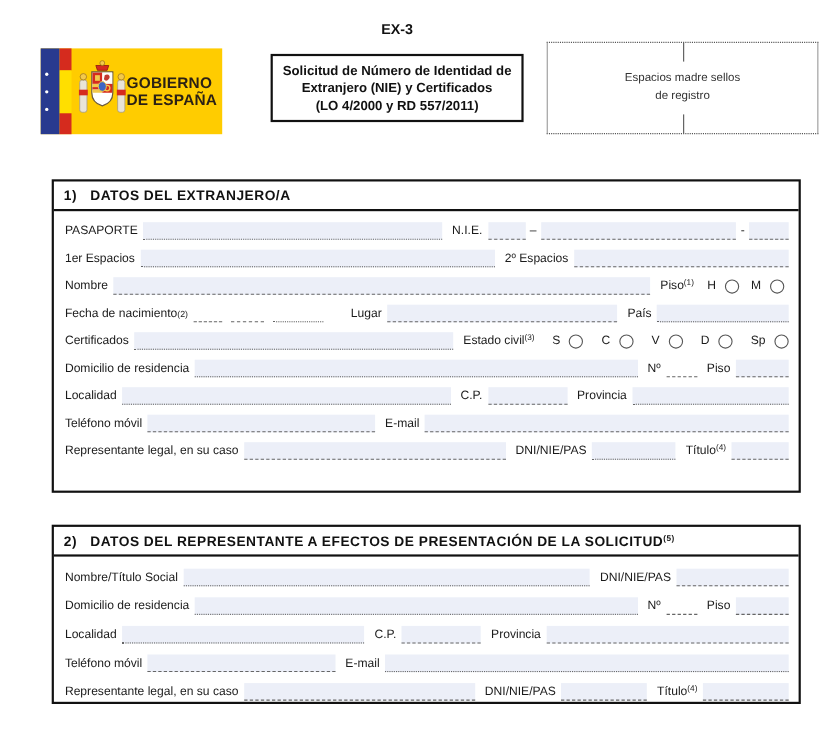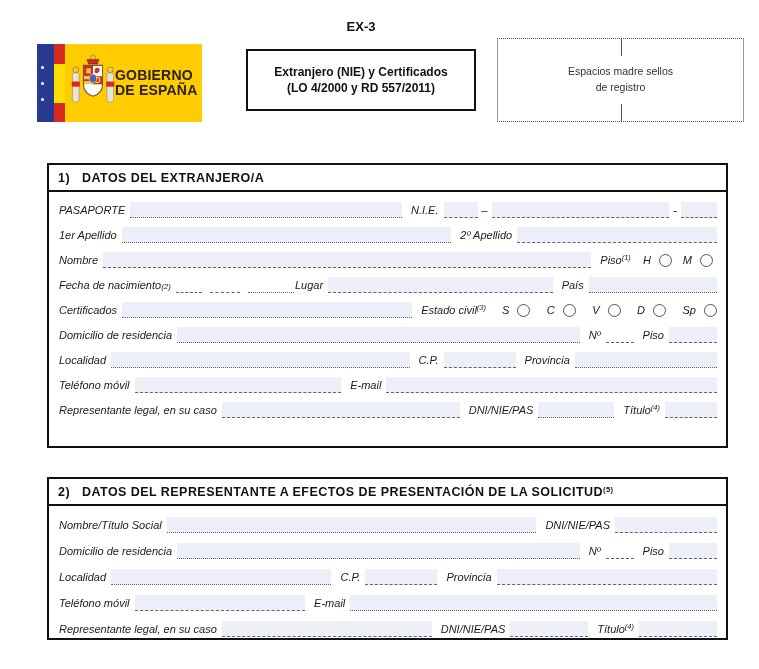--- a/index.html
+++ b/index.html
@@ -48,21 +48,21 @@
   
   .section { position:absolute; left:47px; width:681px; border:2px solid #111; background:#fff; }
   .sec1 { top:163px; height:285px; }
   .sec2 { top:477px; height:163px; }
   .sec-head {
     display:flex; align-items:center; height:27px; padding:0 9px;
     border-bottom:2px solid #111; font-weight:bold; font-size:12.5px;
     letter-spacing:0.45px; color:#111; white-space:nowrap;
   }
   .sec-head .num { margin-right:12px; }
-  .sec-body { padding:2px 0 4px;font-style:italic; }
+  .sec-body { padding:2px 0 4px; }
 
   .row { display:flex; align-items:flex-end; height:25px; padding:0 9px; }
   .sec2 .row { height:26px; }
   .lbl { font-size:11px; white-space:nowrap; padding:0 5px 3px 1px; color:#1b1b1b; }
   .dashsep { font-size:11px; padding:0 4px 3px; }
   .inp {
     display:inline-block; height:16px; background:#ECEFF8;
     border-bottom:1px dashed #666; margin-bottom:1px; min-width:20px;
   }
   .inp.plain { background:transparent; }
@@ -118,20 +118,21 @@
         <ellipse cx="30" cy="34" rx="5" ry="6" fill="#3f64c4" stroke="#f2c94c" stroke-width="1.2"></ellipse>
       </svg>
       <div class="logo-text">
         <div>GOBIERNO</div>
         <div>DE ESPAÑA</div>
       </div>
     </div>
   </div>
 
   <div class="title-box">
+    <div>Solicitud de Número de Identidad de</div>
     <div>Extranjero (NIE) y Certificados</div>
     <div>(LO 4/2000 y RD 557/2011)</div>
   </div>
 
   <div class="stamp-box">
     <span class="tick top"></span>
       <span class="tick bot"></span>
     <div>Espacios madre sellos</div>
     <div>de registro</div>
   </div>
@@ -148,42 +149,42 @@
         <span class="inp dot" style="flex:2.6"></span>
         <span class="lbl m8">N.I.E.</span>
         <span class="inp" style="width:34px"></span>
         <span class="dashsep">–</span>
         <span class="inp" style="flex:1.7"></span>
         <span class="dashsep">-</span>
         <span class="inp" style="width:36px"></span>
       </div>
 
       <div class="row">
-        <span class="lbl">1er Apellido</span>
+        <span class="lbl">1er Espacios</span>
         <span class="inp dot" style="flex:1.65"></span>
-        <span class="lbl m8">2º Apellido</span>
+        <span class="lbl m8">2º Espacios</span>
         <span class="inp" style="flex:1"></span>
       </div>
 
       <div class="row">
         <span class="lbl">Nombre</span>
         <span class="inp" style="flex:1"></span>
         <span class="lbl m8"><span>Piso</span><span class="sup">(1)</span></span>
         <span class="lbl" style="margin-left:6px">H</span>
         <span class="radio"></span>
         <span class="lbl" style="margin-left:10px">M</span>
         <span class="radio" style="margin-right:4px"></span>
       </div>
 
       <div class="row">
         <span class="lbl"><span>Fecha de nacimiento</span><span class="inlinenote">(2)</span></span>
         <span class="inp plain" style="width:26px"></span>
         <span class="inp plain m8" style="width:30px"></span>
         <span class="inp plain dot m8" style="width:46px"></span>
-        <span class="lbl" style="">Lugar</span>
+        <span class="lbl" style="margin-left:24px">Lugar</span>
         <span class="inp" style="flex:1.75"></span>
         <span class="lbl m8">País</span>
         <span class="inp dot" style="flex:1"></span>
       </div>
 
       <div class="row">
         <span class="lbl">Certificados</span>
         <span class="inp dot" style="flex:1"></span>
         <span class="lbl m8"><span>Estado civil</span><span class="sup">(3)</span></span>
         <span class="estado-group">

